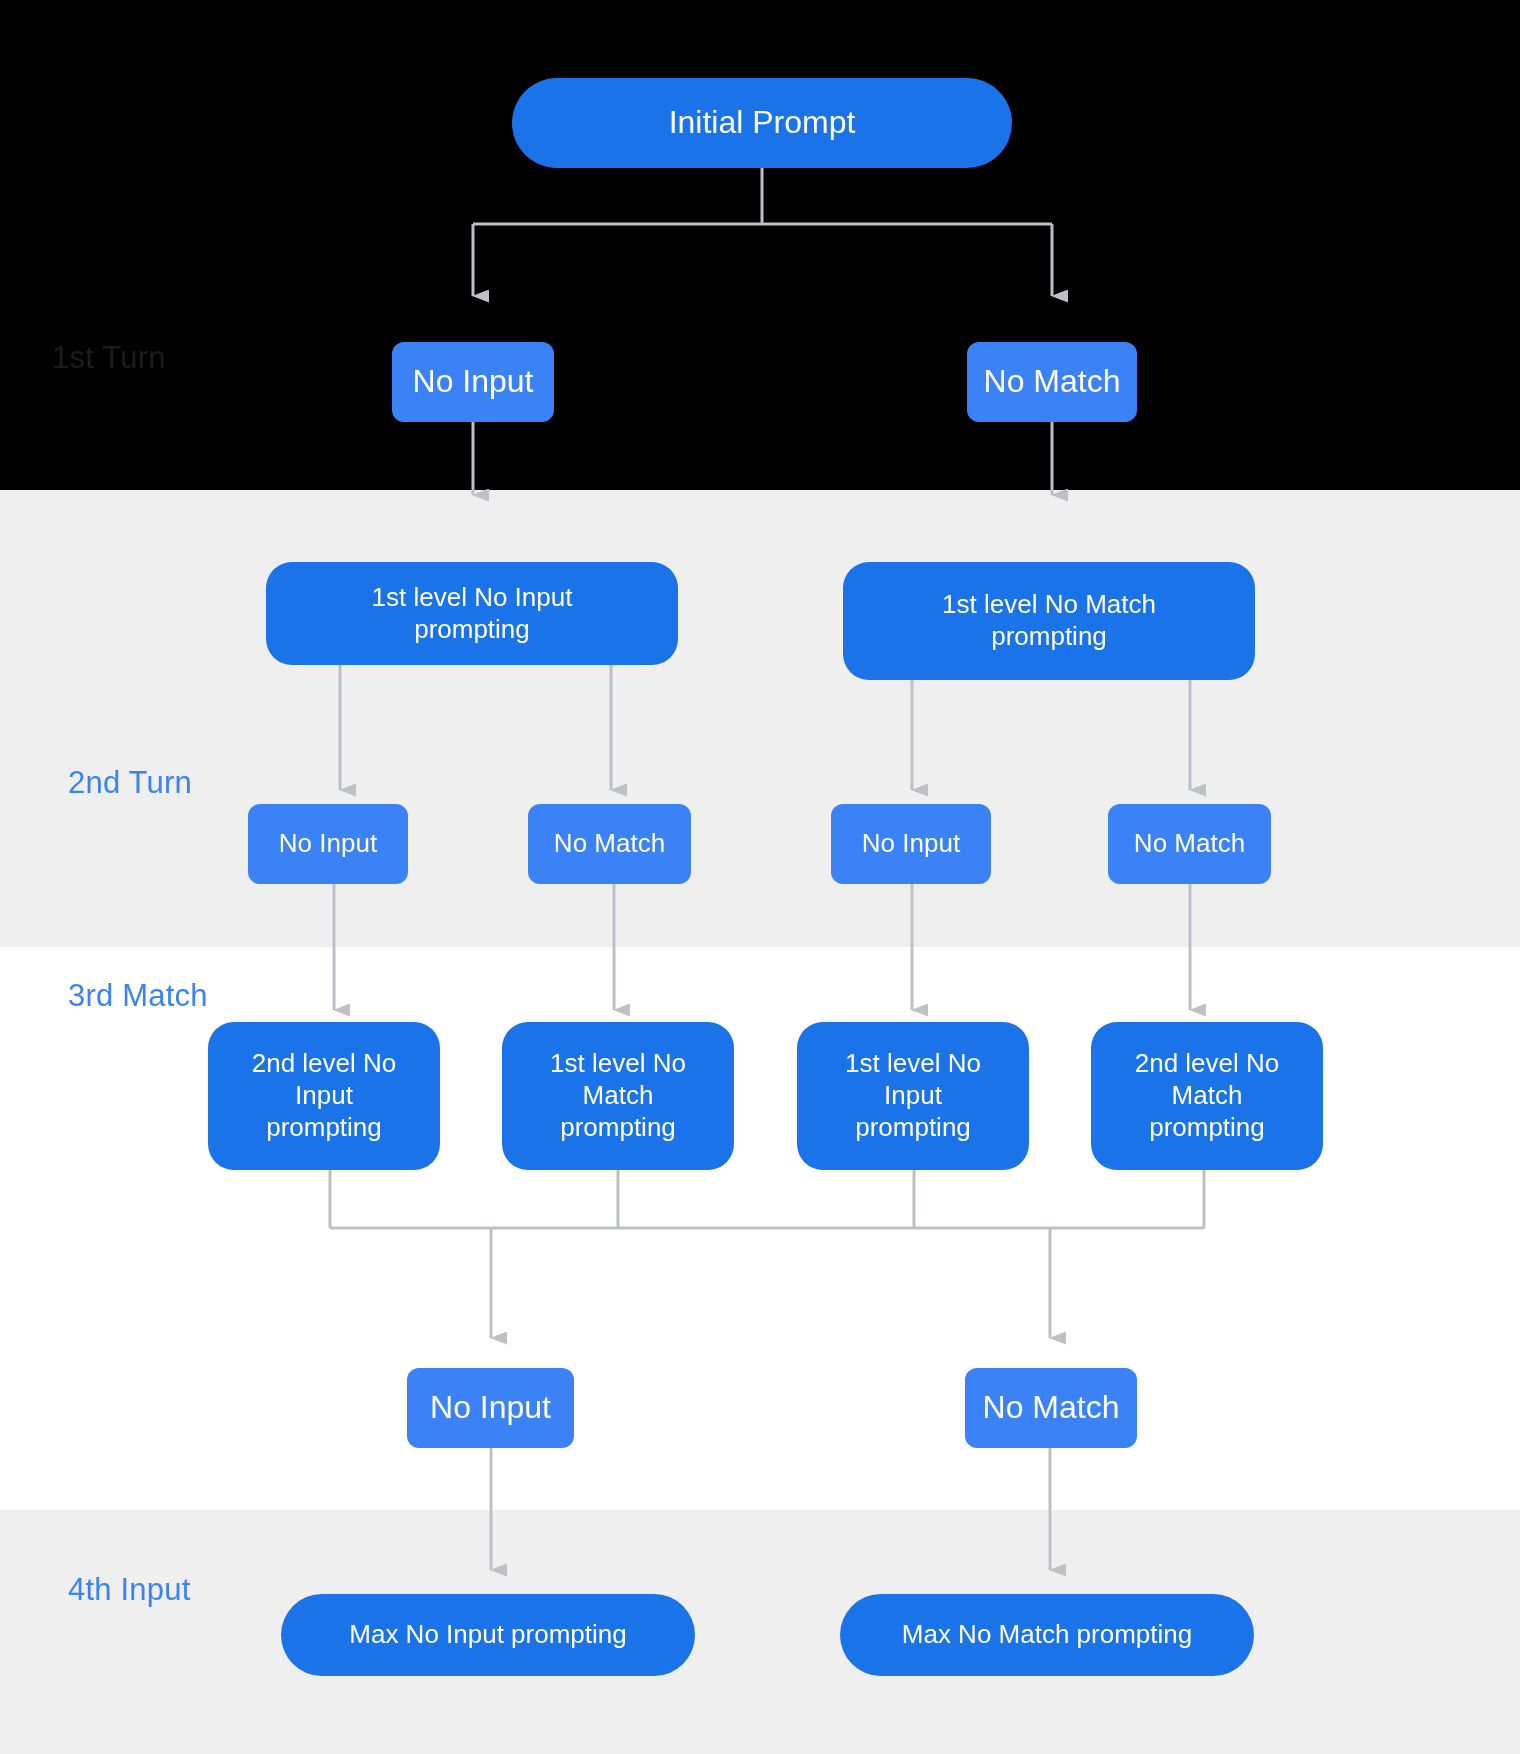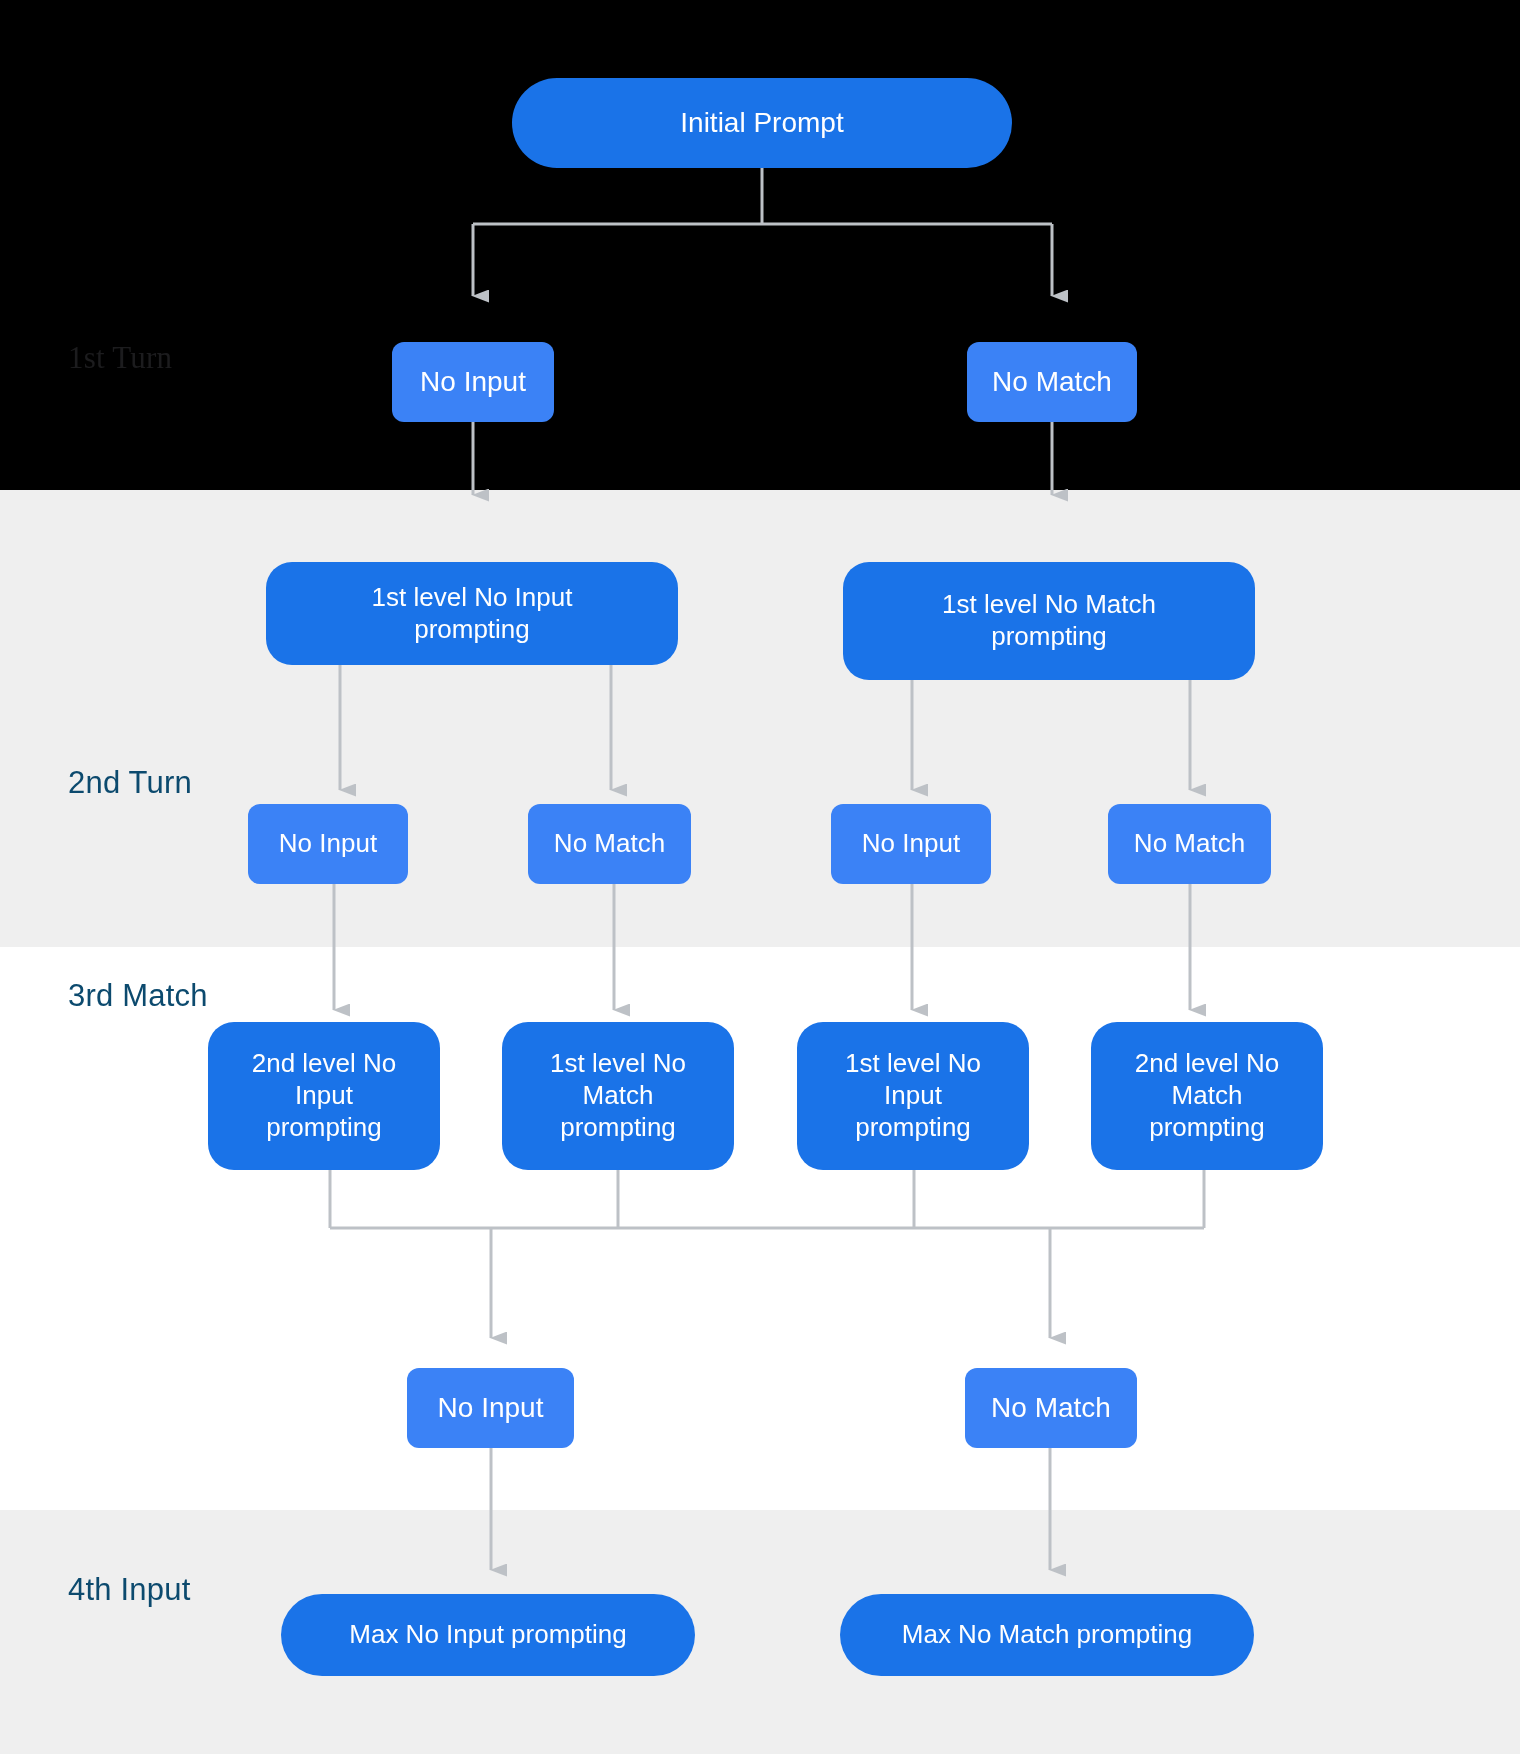--- a/index.html
+++ b/index.html
@@ -26,21 +26,21 @@
   .band-1 { top: 0px;    height: 490px;  background: #000000; }
   .band-2 { top: 490px;  height: 457px;  background: #efefef; }
   .band-3 { top: 947px;  height: 563px;  background: #ffffff; }
   .band-4 { top: 1510px; height: 244px;  background: #efefef; }
 
   
   .turn-label {
     position: absolute;
     font-size: 31px;
     letter-spacing: 0.2px;
-    color: #0c4a6e;
+    color: #3b82f6;
     white-space: nowrap;
   }
   .turn-label.on-dark { color: #1c1c1e; }
 
   
   #wires {
     position: absolute;
     left: 0;
     top: 0;
     width: 1520px;
@@ -58,21 +58,21 @@
     text-align: center;
     color: #ffffff;
     line-height: 1.22;
     white-space: pre-line;
   }
   .node.blue  { background: #1a73e8; }
   .node.green { background: #3b82f6; }
   .r-pill  { border-radius: 999px; }
   .r-lg    { border-radius: 26px; }
   .r-md    { border-radius: 12px; }
-  .fs-28 { font-size: 28px; }
+  .fs-28 { font-size: 32px; }
   .fs-26 { font-size: 26px; }
 </style>
 </head>
 <body>
 
 <div id="canvas">
 
   <div class="band band-1"></div>
   <div class="band band-2"></div>
   <div class="band band-3"></div>
@@ -110,21 +110,21 @@
       <path d="M1204,1170 L1204,1228"></path>
       <path d="M330,1228 L1204,1228"></path>
       <path d="M491,1228 L491,1338" marker-end="url(#arw)"></path>
       <path d="M1050,1228 L1050,1338" marker-end="url(#arw)"></path>
 
       <path d="M491,1448 L491,1570" marker-end="url(#arw)"></path>
       <path d="M1050,1448 L1050,1570" marker-end="url(#arw)"></path>
     </g>
   </svg>
 
-  <div class="turn-label on-dark" style="left:68px; top:340px;font-family:Liberation Serif, serif;">1st Turn</div>
+  <div class="turn-label on-dark" style="left:52px; top:340px;">1st Turn</div>
   <div class="turn-label" style="left:68px; top:765px;">2nd Turn</div>
   <div class="turn-label" style="left:68px; top:978px;">3rd Match</div>
   <div class="turn-label" style="left:68px; top:1572px;">4th Input</div>
 
   <div class="node blue r-pill fs-28" style="left:512px; top:78px; width:500px; height:90px;">Initial Prompt</div>
 
   <div class="node green r-md fs-28" style="left:392px; top:342px; width:162px; height:80px;">No Input</div>
   <div class="node green r-md fs-28" style="left:967px; top:342px; width:170px; height:80px;">No Match</div>
 
   <div class="node blue r-lg fs-26" style="left:266px; top:562px; width:412px; height:103px;">1st level No Input

